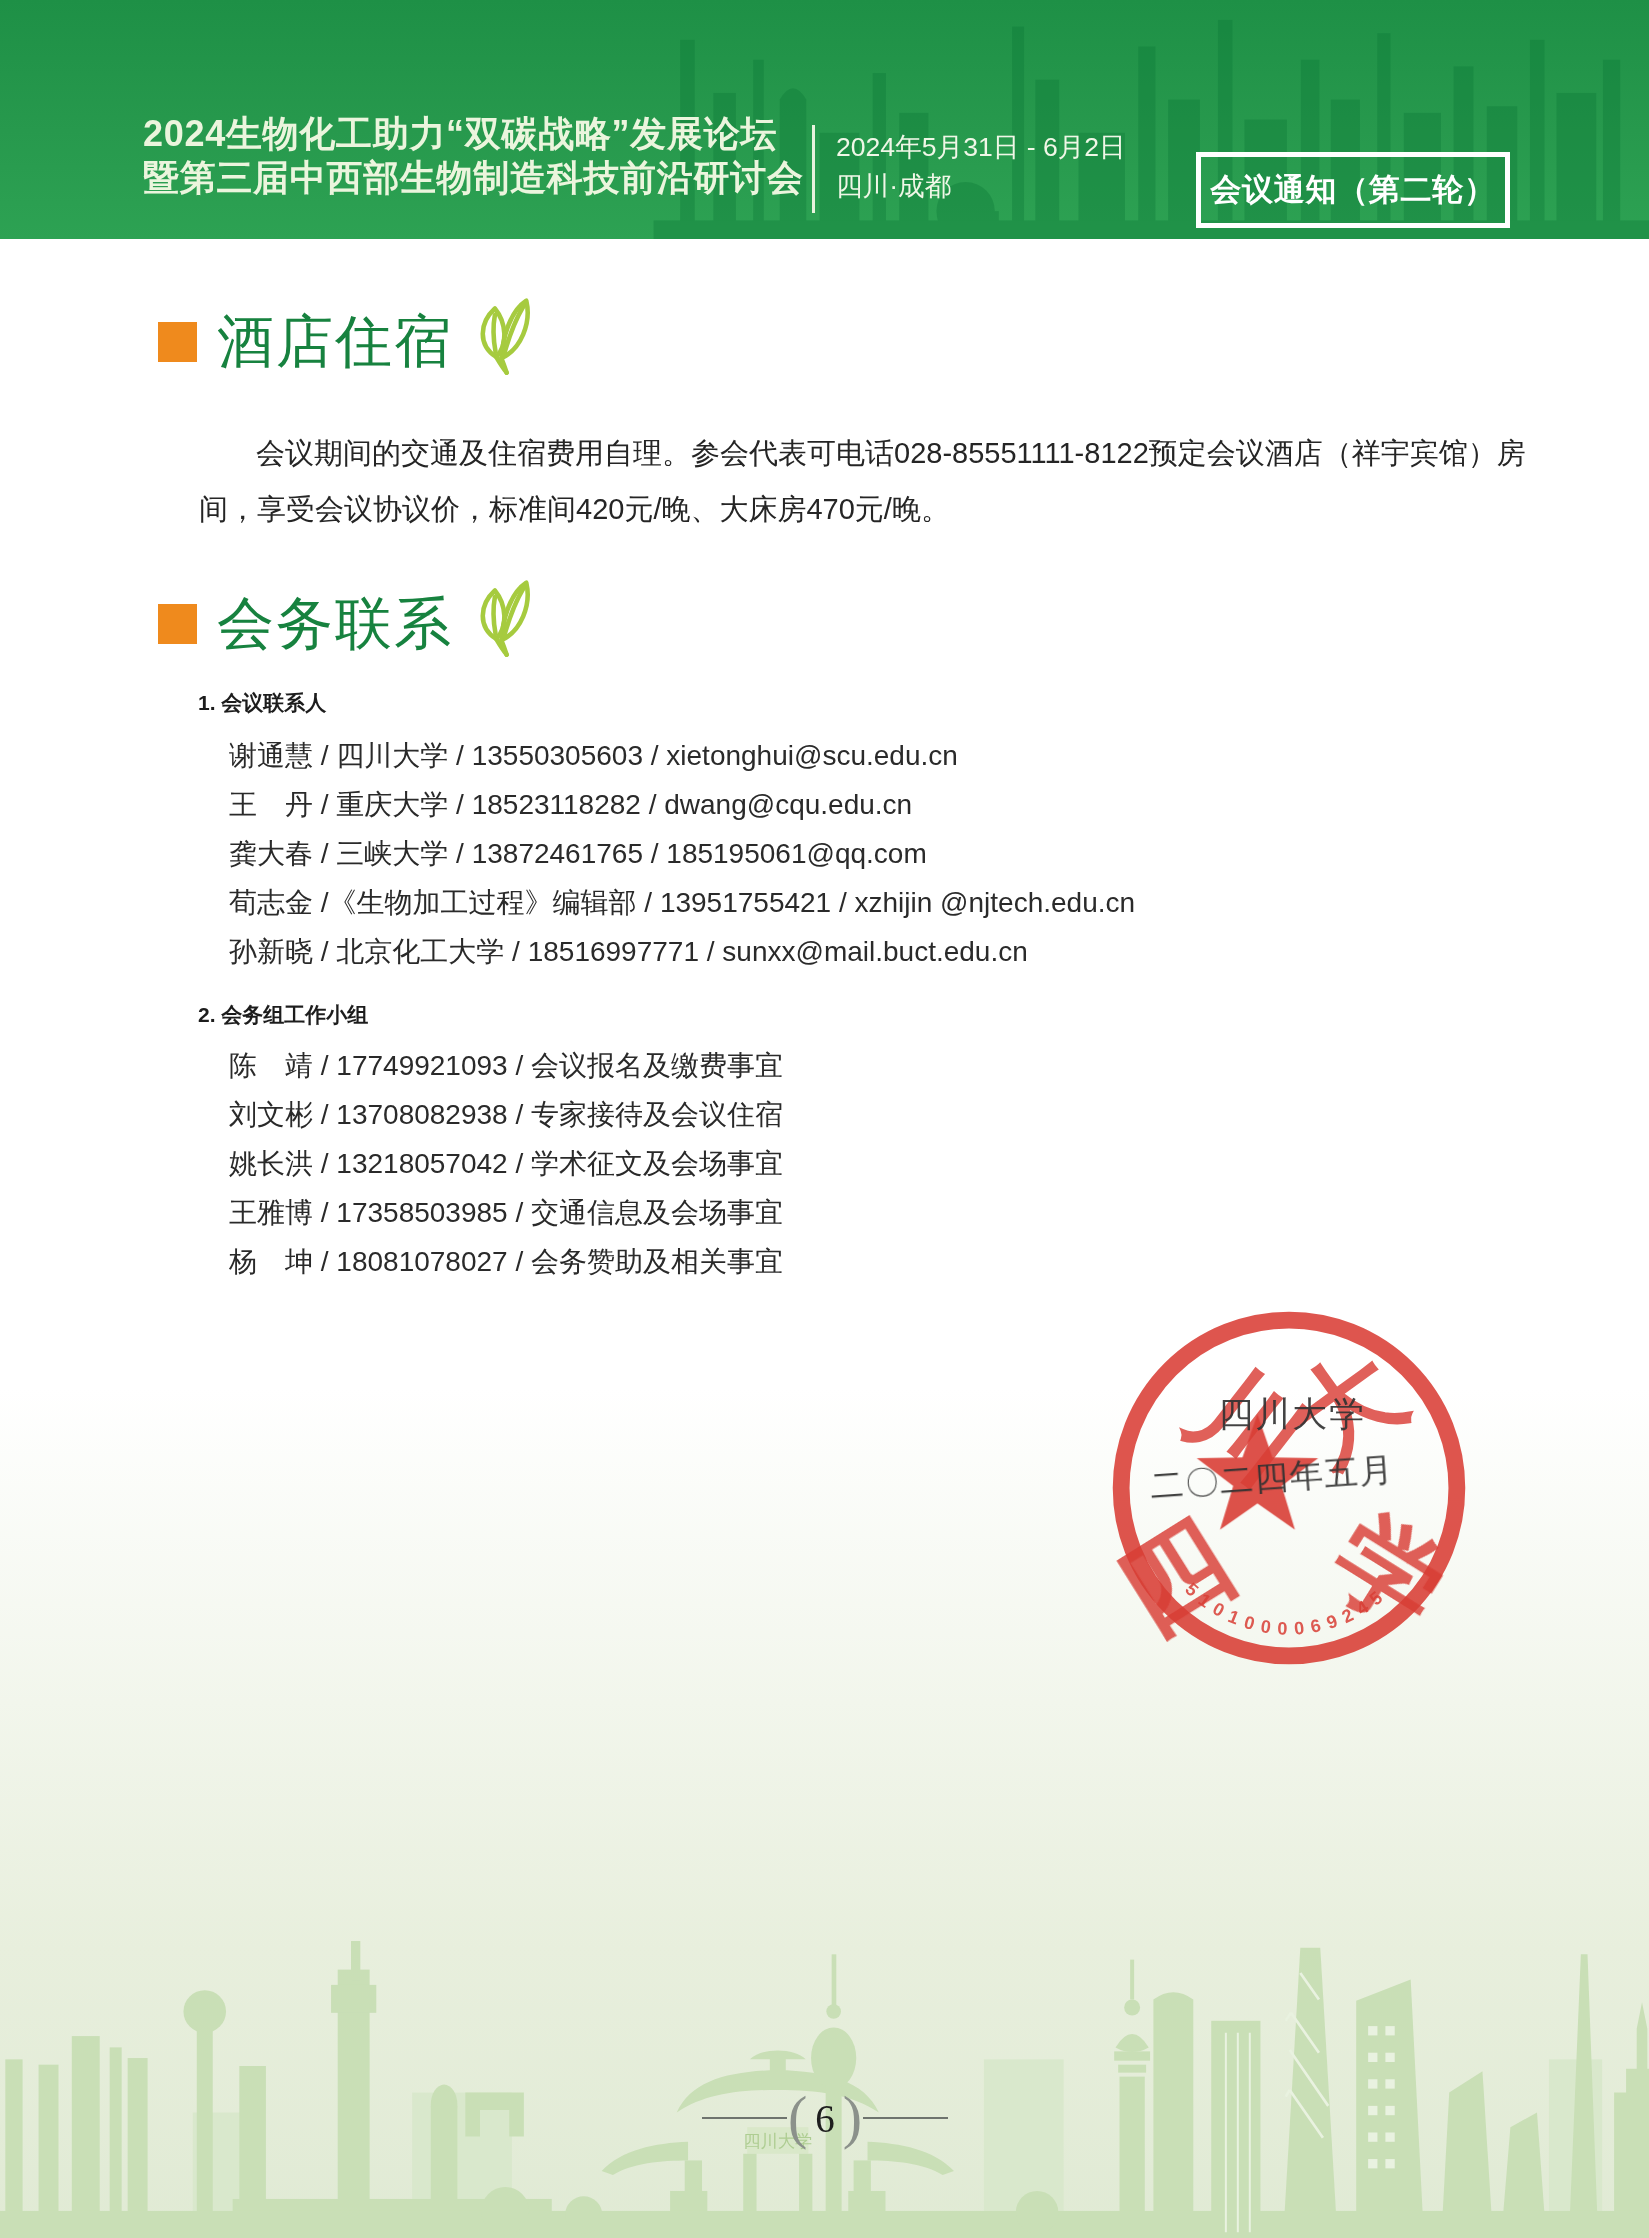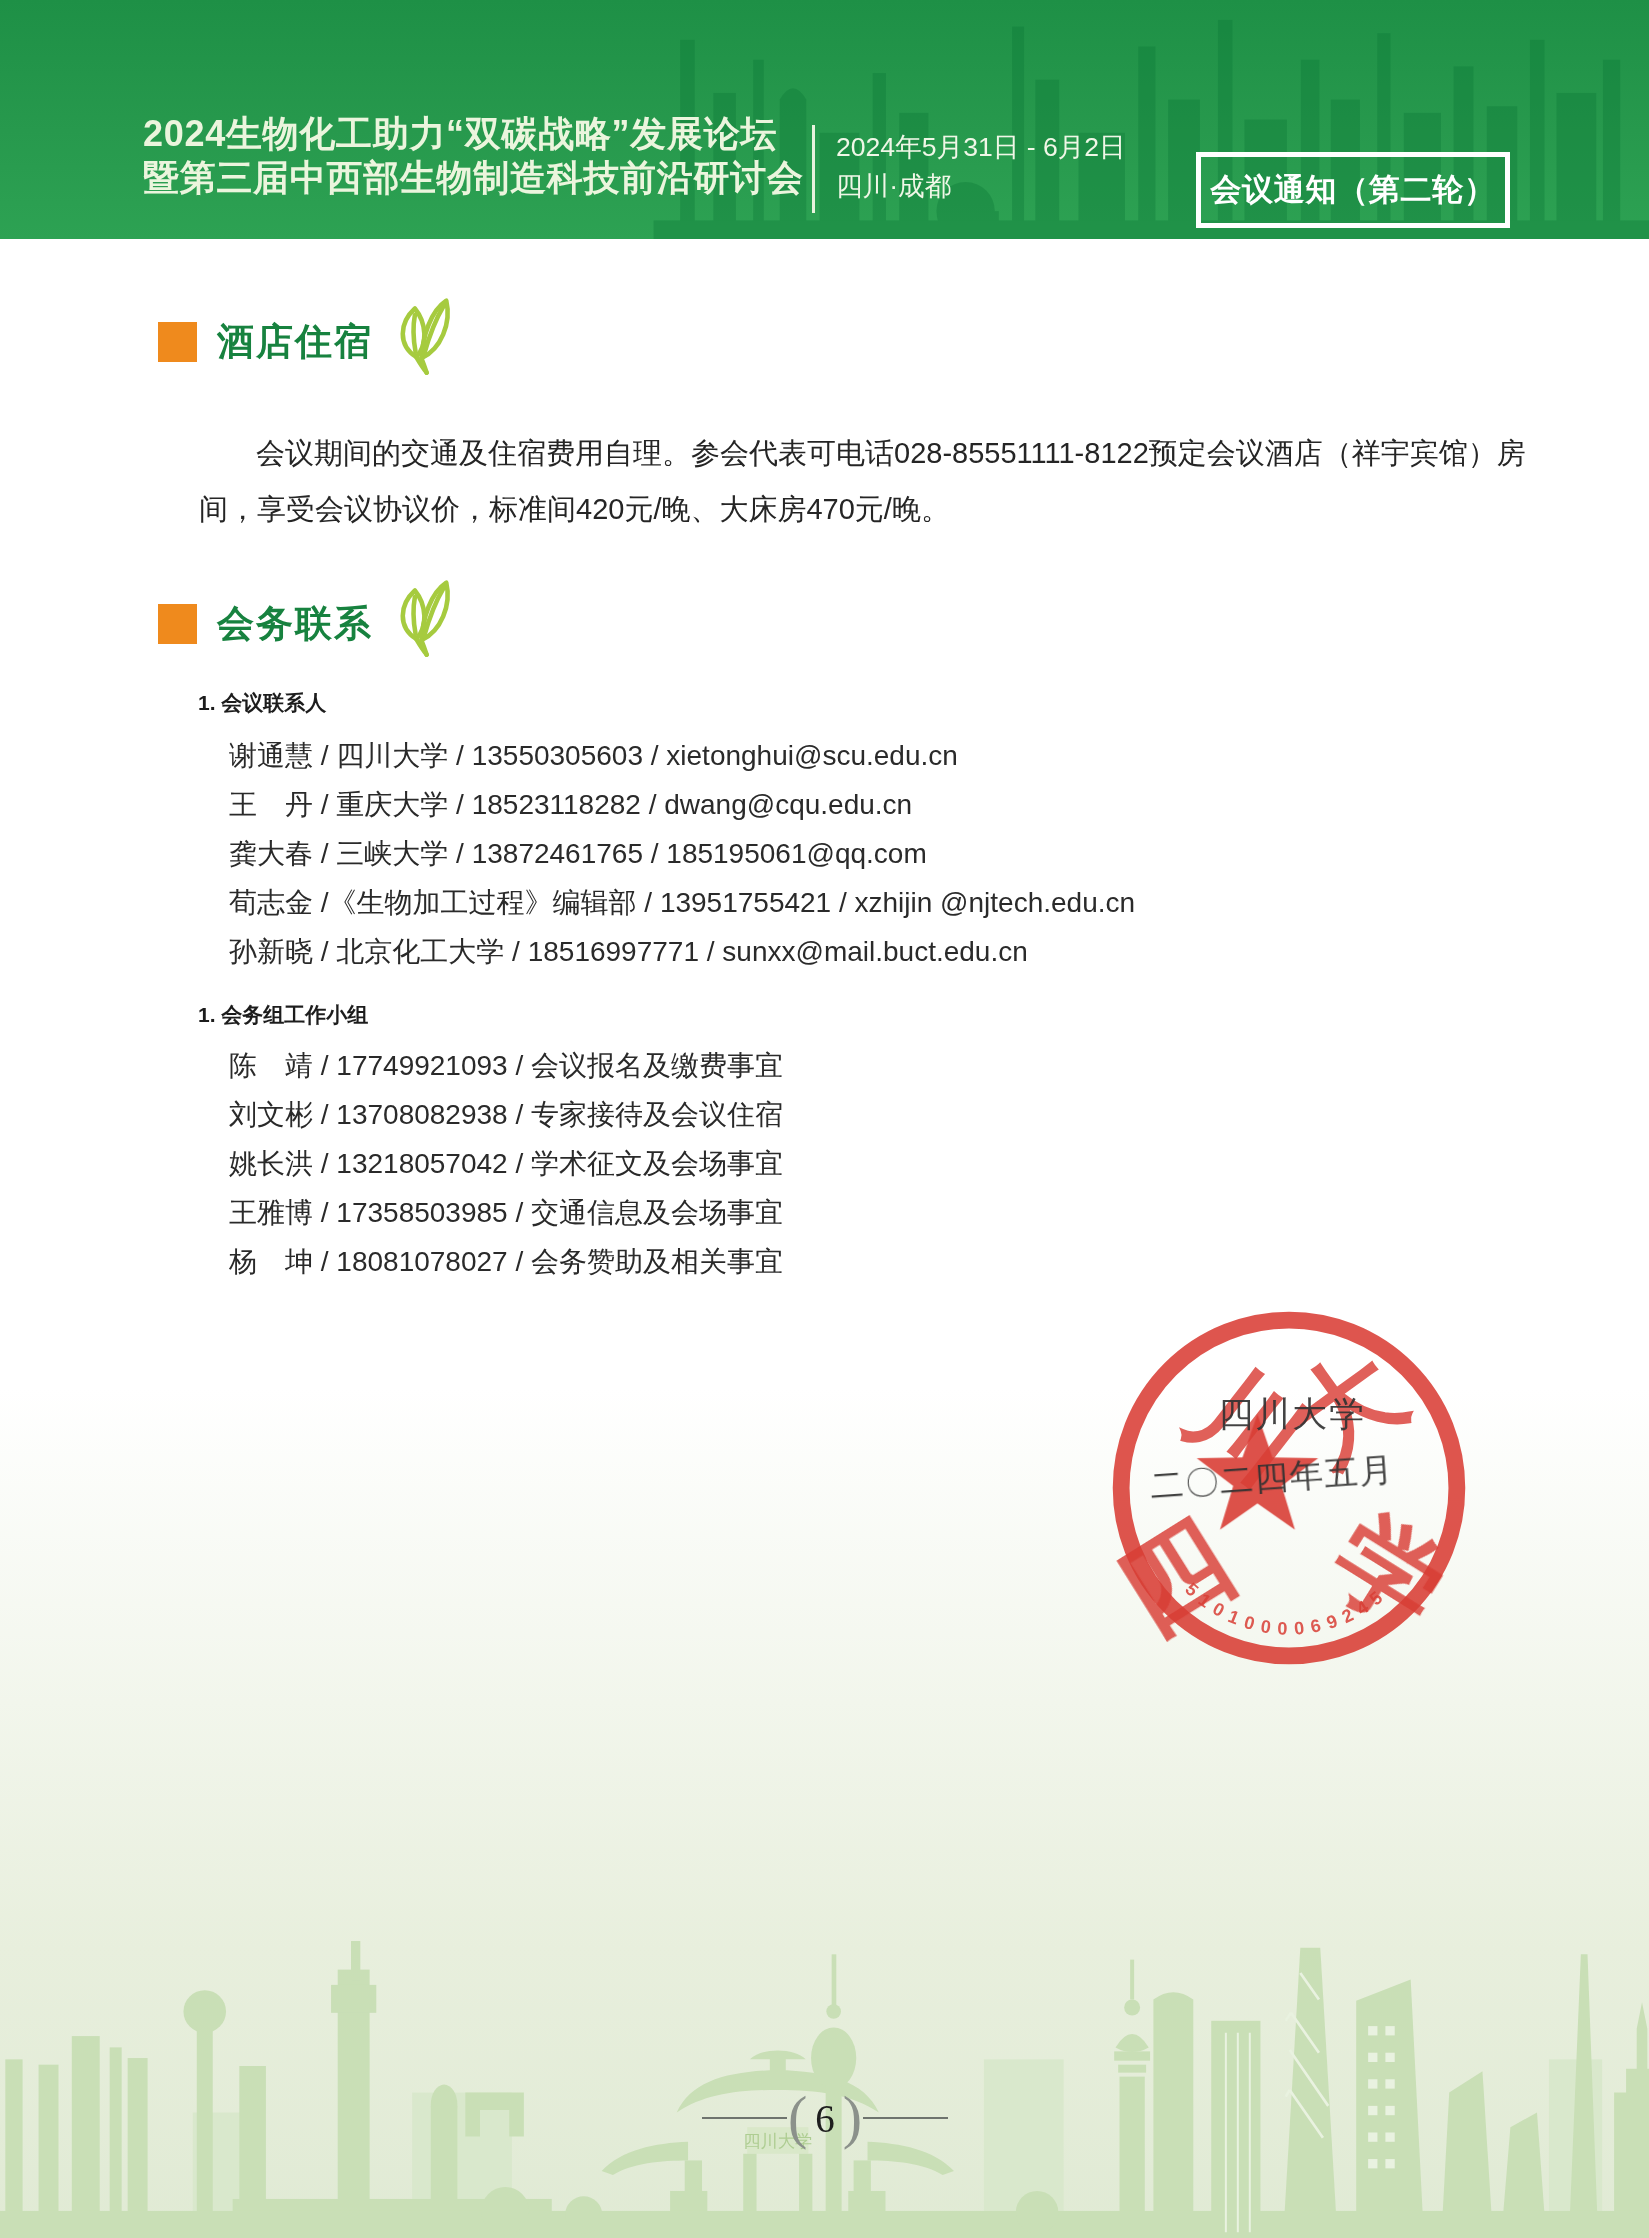--- a/index.html
+++ b/index.html
@@ -16,21 +16,21 @@
   .banner-divider{position:absolute;left:812px;top:125px;width:3.3px;height:88px;background:#e9f3de;}
   .banner-meta{position:absolute;left:836px;top:128px;font-size:26.6px;color:#f0f7e7;
                line-height:39px;white-space:nowrap;}
   .banner-badge{position:absolute;left:1196px;top:152px;width:304px;height:66px;
                 border:5.3px solid #ffffff;display:flex;align-items:center;justify-content:center;
                 font-size:31px;font-weight:700;color:#ffffff;letter-spacing:0.7px;white-space:nowrap;}
 
   
   .section-head{position:absolute;left:158px;display:flex;align-items:center;height:88px;}
   .section-head .bullet{width:39px;height:40px;background:#ef8a1d;margin-right:20px;flex:none;}
-  .section-head .stitle{font-size:37px;font-weight:700;color:#17823f;letter-spacing:2px;white-space:nowrap;}
+  .section-head .stitle{font-size:57px;font-weight:400;color:#17823f;letter-spacing:2px;white-space:nowrap;}
   .leaf{margin-left:17.3px;margin-top:-12px;flex:none;}
   #head-hotel{top:298px;}
   #head-contact{top:580px;}
 
   
   .paragraph{position:absolute;left:199px;top:396px;width:1329px;font-size:29px;line-height:56px;
              color:#252525;text-indent:57px;}
   .group-heading{position:absolute;left:198px;font-size:21px;font-weight:700;color:#1c1c1c;white-space:nowrap;}
   #g1-heading{top:689px;}
   #g2-heading{top:1001px;}
@@ -132,21 +132,21 @@
 
   <div class="group-heading" id="g1-heading">1. 会议联系人</div>
   <div class="contact-list" id="g1-list">
     <div>谢通慧 / 四川大学 / 13550305603 / xietonghui@scu.edu.cn</div>
     <div>王　丹 / 重庆大学 / 18523118282 / dwang@cqu.edu.cn</div>
     <div>龚大春 / 三峡大学 / 13872461765 / 185195061@qq.com</div>
     <div>荀志金 /《生物加工过程》编辑部 / 13951755421 / xzhijin @njtech.edu.cn</div>
     <div>孙新晓 / 北京化工大学 / 18516997771 / sunxx@mail.buct.edu.cn</div>
   </div>
 
-  <div class="group-heading" id="g2-heading">1. 会务组工作小组</div>
+  <div class="group-heading" id="g2-heading">2. 会务组工作小组</div>
   <div class="contact-list" id="g2-list">
     <div>陈　靖 / 17749921093 / 会议报名及缴费事宜</div>
     <div>刘文彬 / 13708082938 / 专家接待及会议住宿</div>
     <div>姚长洪 / 13218057042 / 学术征文及会场事宜</div>
     <div>王雅博 / 17358503985 / 交通信息及会场事宜</div>
     <div>杨　坤 / 18081078027 / 会务赞助及相关事宜</div>
   </div>
 
   <svg class="stamp" viewBox="0 0 560 560">
     <circle cx="280" cy="280" r="250" fill="none" stroke="#d5281f" stroke-width="25" opacity="0.88"></circle>

